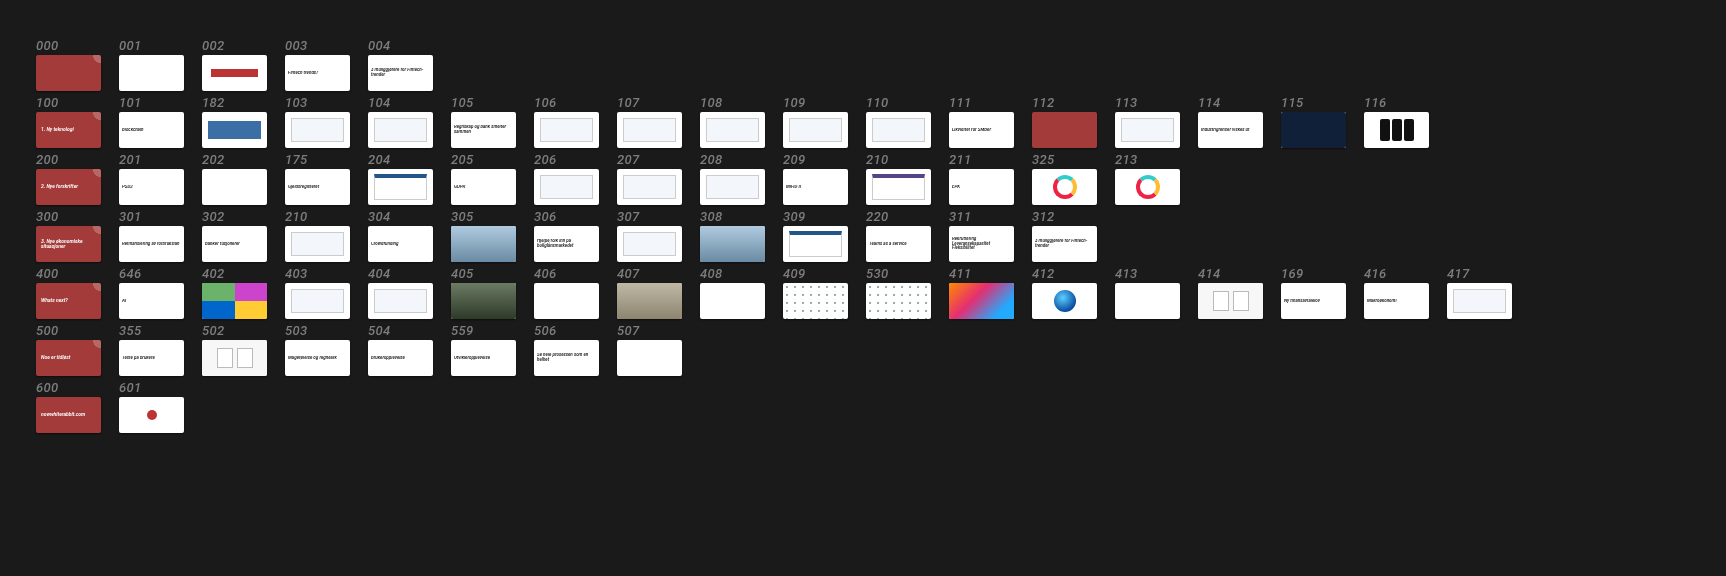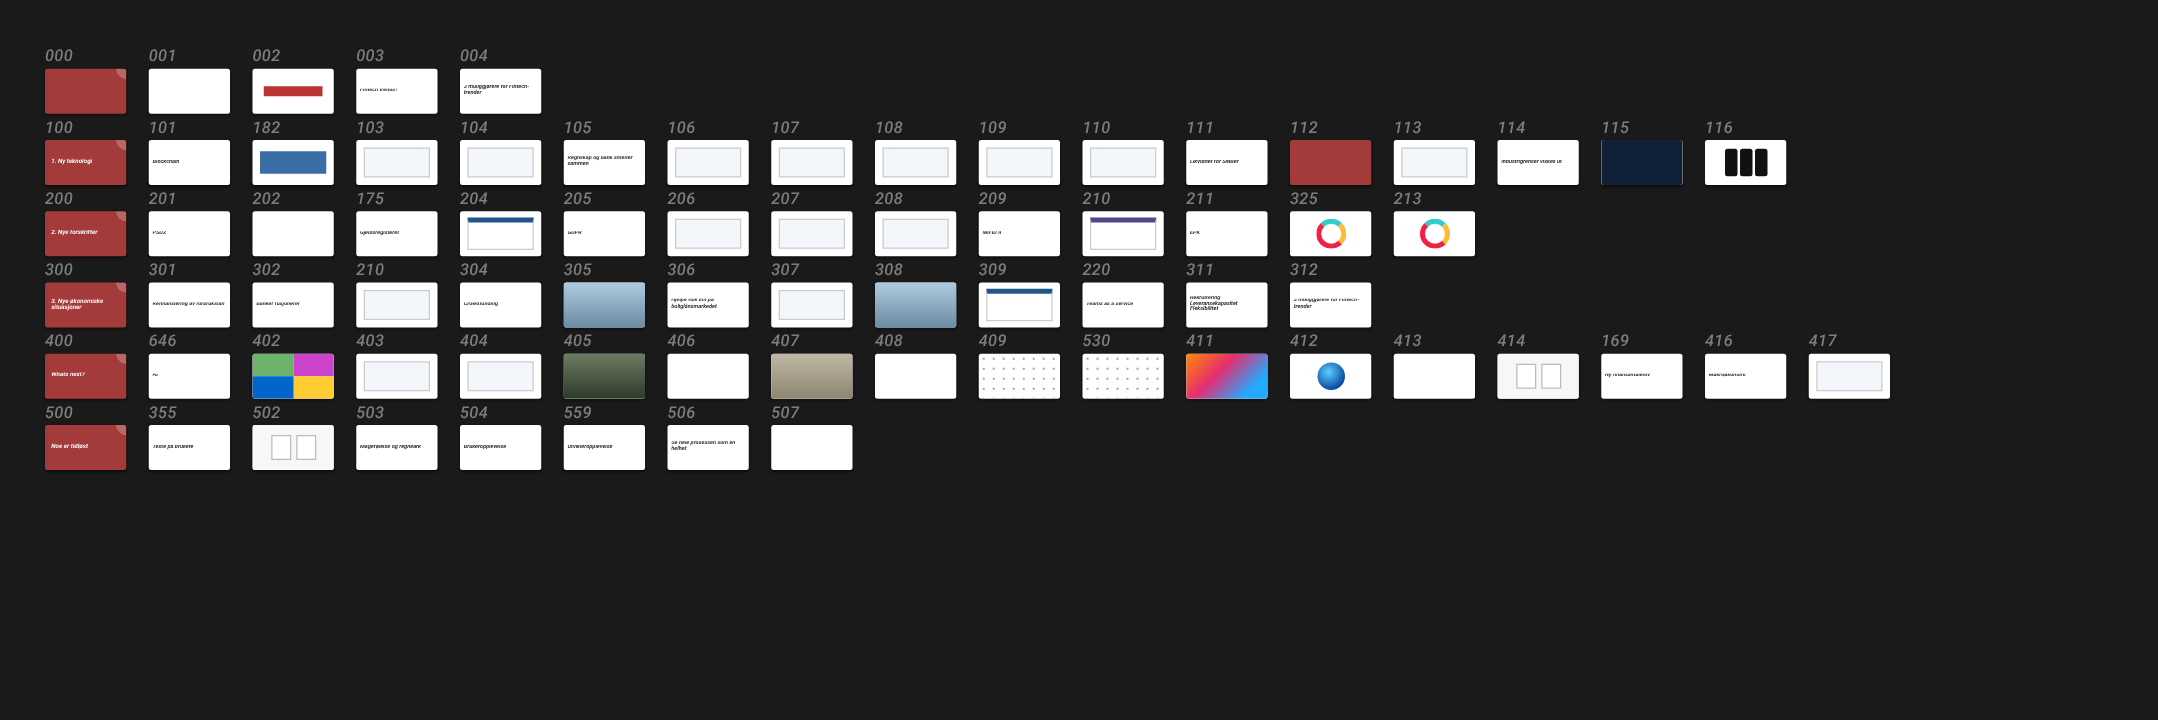--- a/index.html
+++ b/index.html
@@ -583,13 +583,27 @@
         <div class="num">506</div>
         <div class="thumb white">
           <div class="thumb-text">Se hele prosessen som en helhet</div>
         </div>
       </div>
       <div class="cell">
         <div class="num">507</div>
         <div class="thumb white"></div>
       </div>
     </div>
+    <div class="row">
+      <div class="cell">
+        <div class="num">600</div>
+        <div class="thumb red">
+          <div class="thumb-text">nowwhiterabbit.com</div>
+        </div>
+      </div>
+      <div class="cell">
+        <div class="num">601</div>
+        <div class="thumb white">
+          <div class="logo-dot"></div>
+        </div>
+      </div>
+    </div>
   </div>
 
 </body></html>

